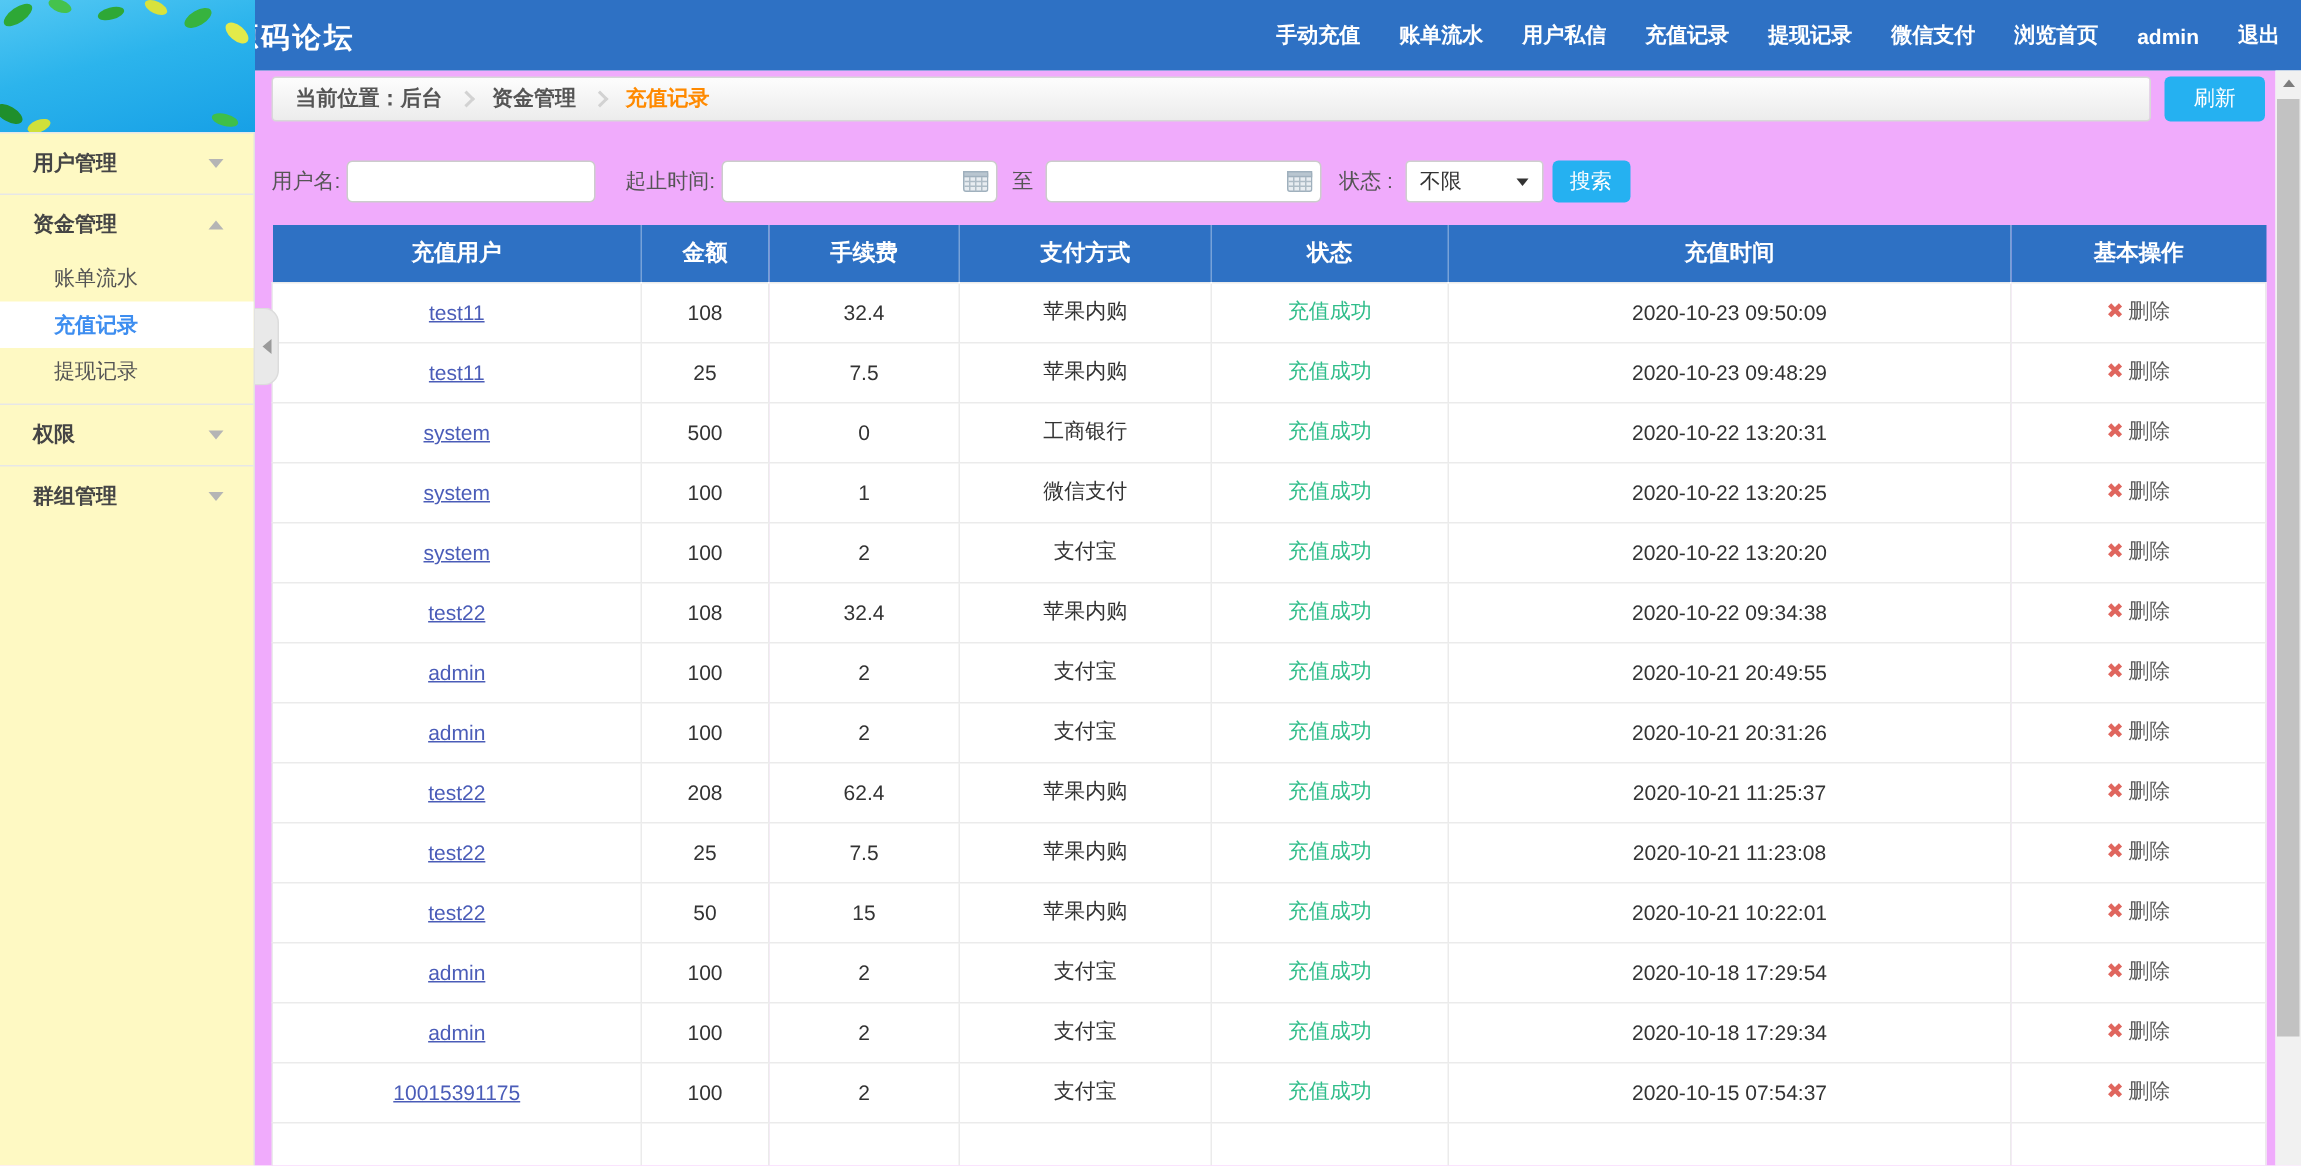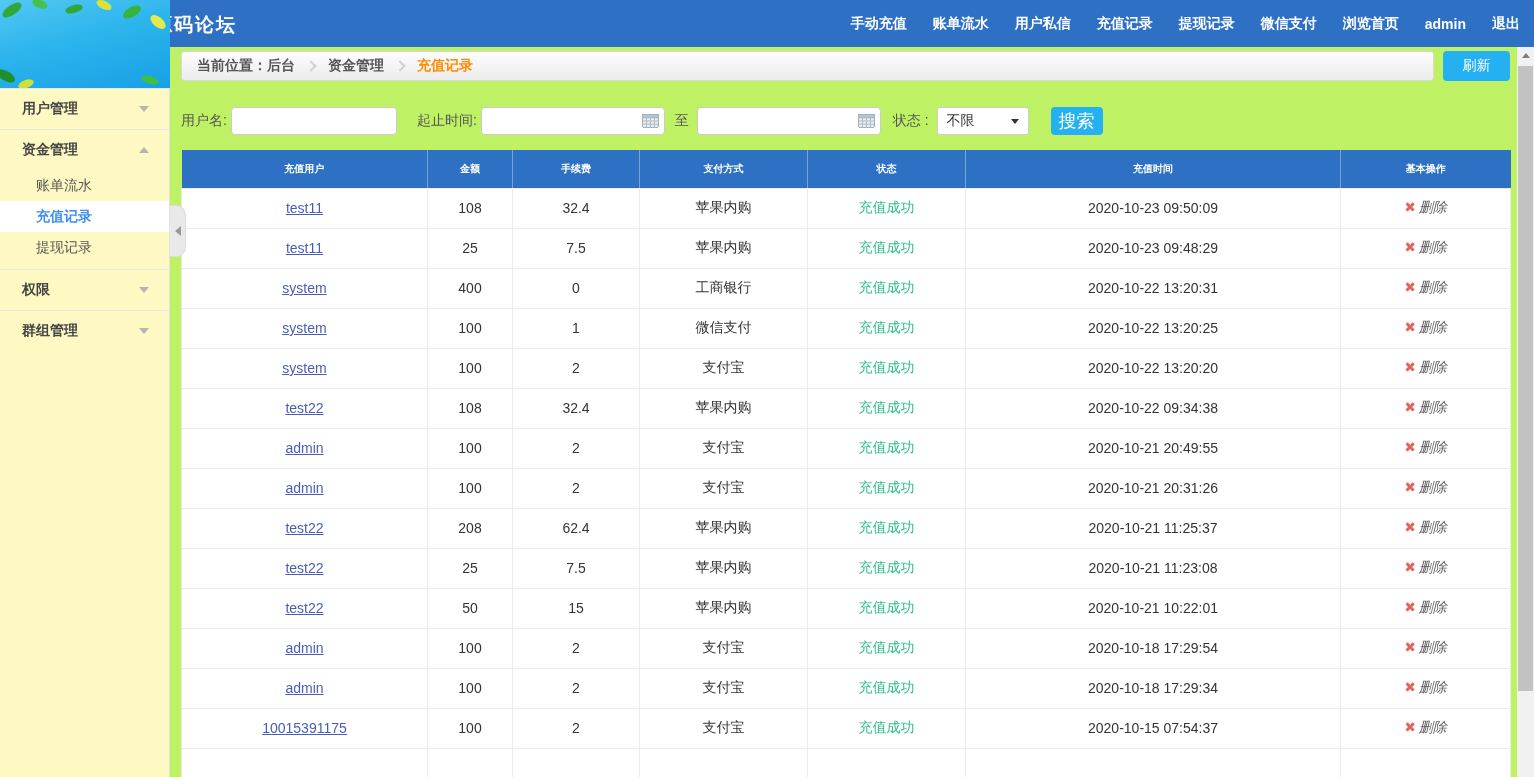--- a/index.html
+++ b/index.html
@@ -37,21 +37,21 @@
 
   .side-handle { position:absolute; left:170px; top:205px; width:16px; height:52px;
     background:#e9e9e9; border:1px solid #dcdcdc; border-left:none;
     border-radius:0 10px 10px 0; z-index:6; display:flex; align-items:center;
     justify-content:center; cursor:pointer; }
   .handle-arrow { width:0; height:0; border-top:5px solid transparent;
     border-bottom:5px solid transparent; border-right:6px solid #9a9a9a; }
 
   
   .main { position:absolute; left:170px; top:47px; right:17px; bottom:0;
-    background:#bef264; padding:0 7px 0 11px; overflow:hidden; }
+    background:#f0abfc; padding:0 7px 0 11px; overflow:hidden; }
 
   .topbar { display:flex; align-items:center; margin-top:4px; }
   .breadcrumb { flex:1; height:30px; border:1px solid #d8d8d8; border-radius:3px;
     background:linear-gradient(#fdfdfd,#ececec); display:flex; align-items:center;
     padding:0 15px; font-size:14px; font-weight:bold; color:#555; }
   .crumb { white-space:nowrap; }
   .crumb.active { color:#ff8a00; }
   .crumb-sep { width:8px; height:8px; border-top:2px solid #d2d2d2;
     border-right:2px solid #d2d2d2; transform:rotate(45deg); margin:0 13px 0 12px; flex:none; }
   .refresh-btn { width:67px; height:30px; margin-left:9px; background:#25b1f1;
@@ -66,36 +66,36 @@
   .date-wrap { position:relative; width:184px; margin-left:4px; }
   .cal-icon { position:absolute; right:6px; top:7px; width:17px; height:14px; cursor:pointer; }
   .lbl-date { margin-left:20px;text-align:center; }
   .lbl-to { margin:0 8px 0 10px; }
   .lbl-status { margin-left:12px; }
   .status-select { width:92px; height:28px; border:1px solid #cfcfcf; border-radius:3px;
     margin-left:8px; background:#fff; display:flex; align-items:center;
     justify-content:space-between; padding:12px 9px; font-size:14px; color:#333; cursor:pointer; }
   .select-caret { width:0; height:0; border-left:4px solid transparent;
     border-right:4px solid transparent; border-top:5px solid #333; }
-  .search-btn { width:52px; height:28px; margin-left:22px; background:#25b1f1;
-    color:#fff; border:none; border-radius:4px; font-size:18px; cursor:pointer;
+  .search-btn { width:52px; height:28px; margin-left:6px; background:#25b1f1;
+    color:#fff; border:none; border-radius:4px; font-size:14px; cursor:pointer;
     font-family:inherit; }
 
   
   table.records { margin-top:15px; width:1329px; border-collapse:collapse; table-layout:fixed; }
-  .records th { background:#2e71c4; color:#fff; height:38px; font-size:10px;
+  .records th { background:#2e71c4; color:#fff; height:38px; font-size:15px;
     font-weight:bold; border-right:1px solid rgba(255,255,255,.35); }
   .records th:last-child { border-right:none; }
   .records td { height:40px; text-align:center; font-size:14px; color:#333;
     border:1px solid #ebebeb; background:#fff; }
   .user-link { color:#4a5cb8; text-decoration:underline; cursor:pointer; }
   .status-ok { color:#2fbd8a; }
   .del-link { cursor:pointer; white-space:nowrap; }
   .del-x { color:#e0665e; font-weight:bold; margin-right:3px; font-size:14px; }
-  .del-txt { color:#5e5e5e;font-style:italic; }
+  .del-txt { color:#5e5e5e; }
 
   
   .scrollbar { position:absolute; top:47px; right:0; width:17px; bottom:0;
     background:#f1f1f1; z-index:45; }
   .sb-up { height:17px; display:flex; align-items:center; justify-content:center; cursor:pointer; }
   .sb-up-arrow { width:0; height:0; border-left:4px solid transparent;
     border-right:4px solid transparent; border-bottom:5px solid #7d7d7d; }
   .sb-thumb { position:absolute; left:1px; right:1px; top:19px; height:625px;
     background:#c2c2c2; cursor:pointer; }
 </style>
@@ -251,21 +251,21 @@
           <td><span class="user-link">test11</span></td>
           <td>25</td>
           <td>7.5</td>
           <td>苹果内购</td>
           <td><span class="status-ok">充值成功</span></td>
           <td>2020-10-23 09:48:29</td>
           <td><span class="del-link"><span class="del-x">✖</span><span class="del-txt">删除</span></span></td>
         </tr>
         <tr>
           <td><span class="user-link">system</span></td>
-          <td>400</td>
+          <td>500</td>
           <td>0</td>
           <td>工商银行</td>
           <td><span class="status-ok">充值成功</span></td>
           <td>2020-10-22 13:20:31</td>
           <td><span class="del-link"><span class="del-x">✖</span><span class="del-txt">删除</span></span></td>
         </tr>
         <tr>
           <td><span class="user-link">system</span></td>
           <td>100</td>
           <td>1</td>

